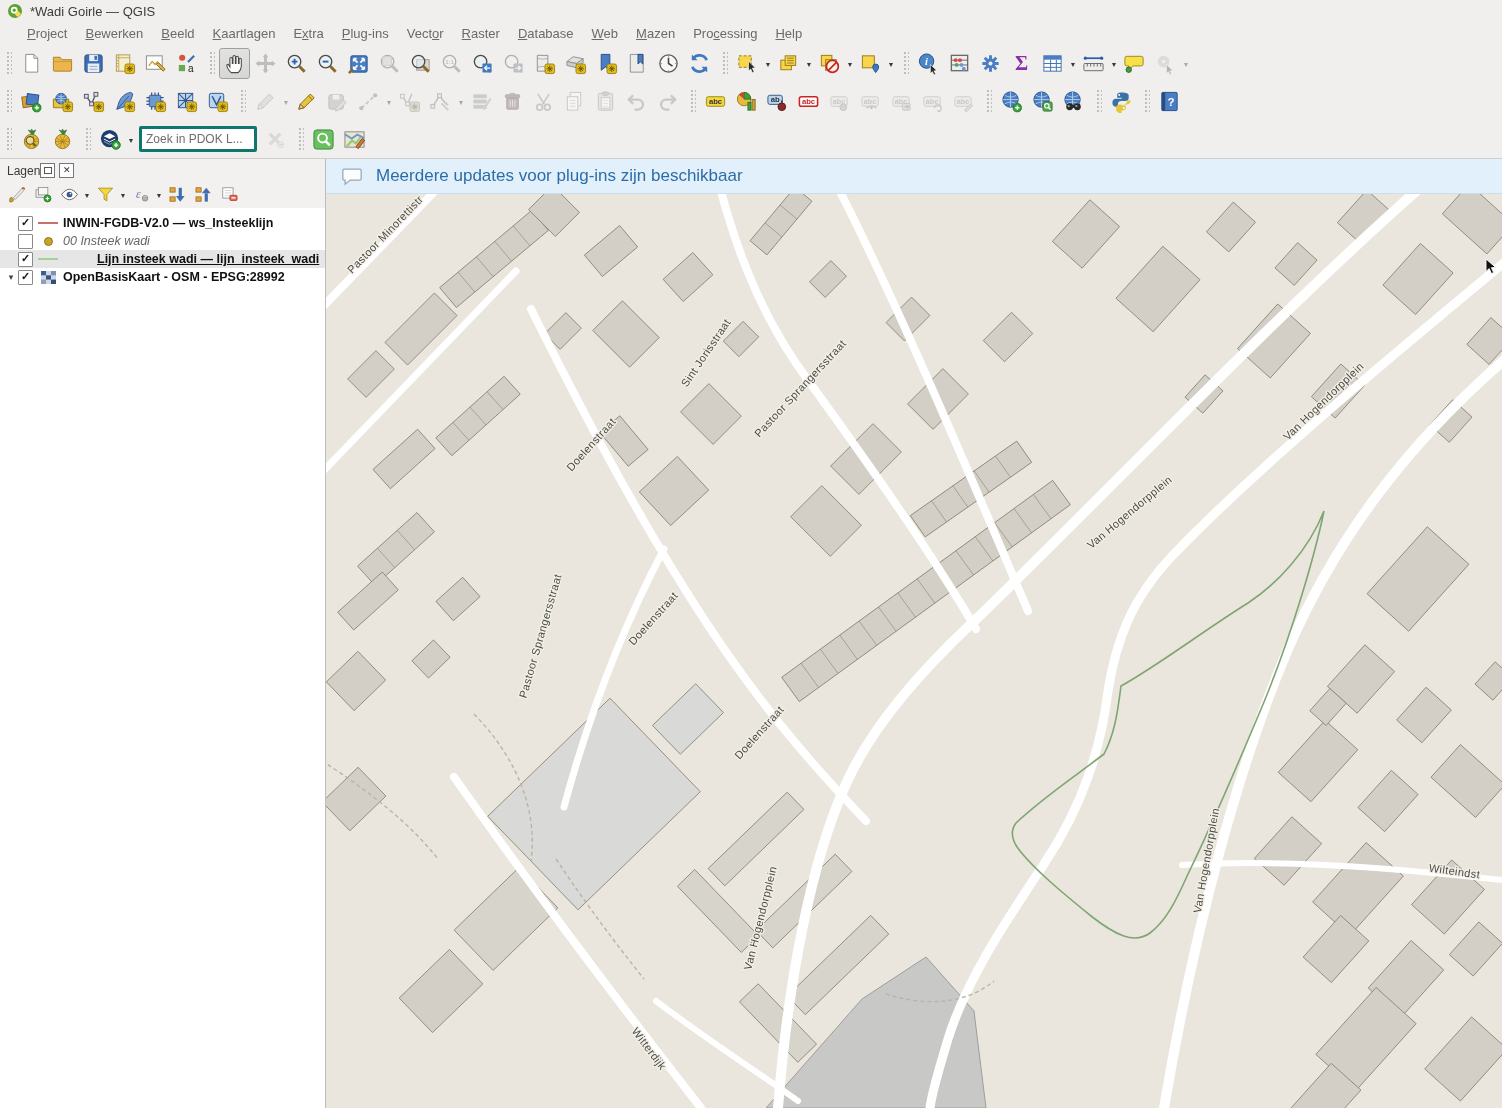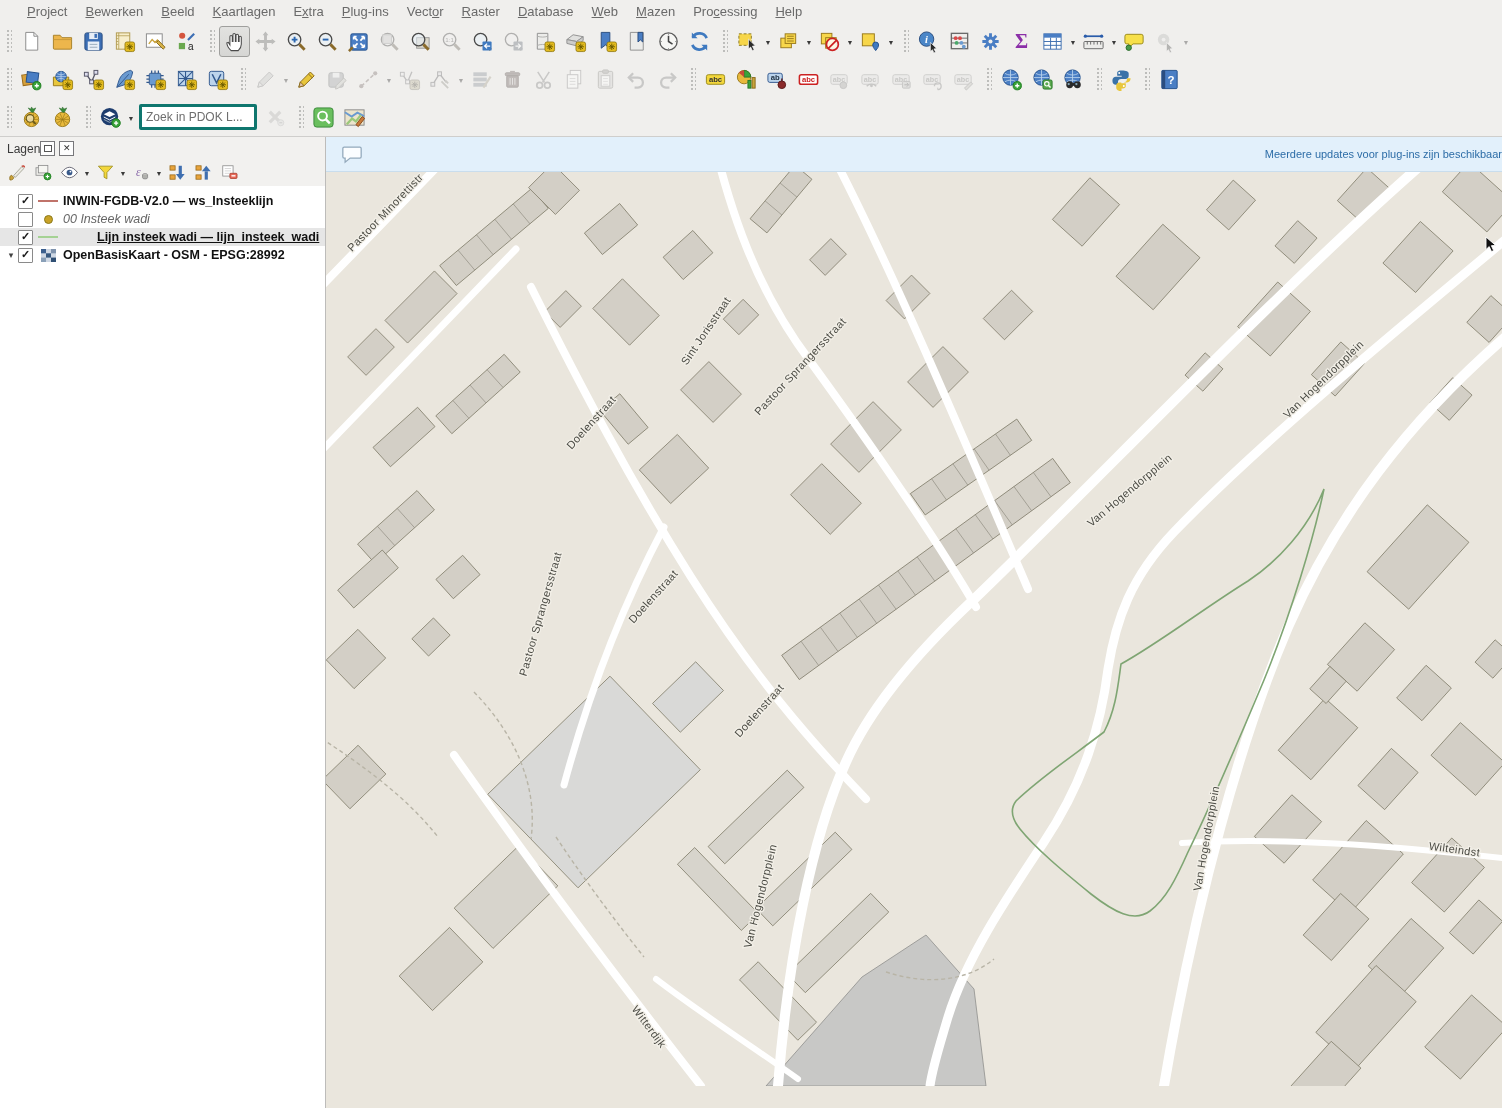--- a/index.html
+++ b/index.html
@@ -40,27 +40,36 @@
   .exp{width:14px;font-size:9px;color:#444;text-align:center;flex:0 0 14px;}
   .cb{width:13px;height:13px;flex:0 0 13px;background:#fff;border:1px solid #8a8a8a;font-size:11px;font-weight:bold;line-height:11px;text-align:center;color:#1a1a1a;border-radius:1px;}
   .lsym{width:30px;display:flex;align-items:center;justify-content:center;flex:0 0 30px;}
   .lname{white-space:nowrap;}
   .lname.bold{font-weight:bold;text-align:right;}
   .lname.italic{font-style:italic;color:#666;font-weight:normal;}
   .lname.underline{text-decoration:underline;padding-left:34px;}
   
   .map{flex:1;position:relative;overflow:hidden;background:#EAE6DD;min-width:0;}
   .map svg.canvas{position:absolute;left:0;top:0;}
-  .notif{position:absolute;top:0;left:0;right:0;height:34px;background:#e2f0fb;border-bottom:1px solid #c9dded;display:flex;align-items:center;gap:13px;padding-left:15px;font-size:11px;color:#2d6da7;z-index:5;justify-content:space-between;}
+  .notif{position:absolute;top:0;left:0;right:0;height:34px;background:#e2f0fb;border-bottom:1px solid #c9dded;display:flex;align-items:center;gap:13px;padding-left:15px;font-size:17px;color:#2d6da7;z-index:5;}
   .notif svg{width:22px;height:22px;}
 </style>
 </head>
 <body>
 
 <div class="window">
+  <div class="titlebar">
+    <svg viewBox="0 0 16 16">
+      <circle cx="8" cy="8" r="7" fill="#5da033"></circle>
+      <circle cx="7.2" cy="7.2" r="3.4" fill="#fff"></circle>
+      <circle cx="7.2" cy="7.2" r="1.6" fill="#5da033"></circle>
+      <rect x="8.6" y="8.6" width="4.6" height="4.6" fill="#f4e04d" transform="rotate(45 10.9 10.9)"></rect>
+    </svg>
+    <span class="title">*Wadi Goirle — QGIS</span>
+  </div>
 
   <nav class="menubar" id="menubar">
       <span class="mi"><u>P</u>roject</span>
       <span class="mi"><u>B</u>ewerken</span>
       <span class="mi"><u>B</u>eeld</span>
       <span class="mi"><u>K</u>aartlagen</span>
       <span class="mi">E<u>x</u>tra</span>
       <span class="mi"><u>P</u>lug-ins</span>
       <span class="mi">Vect<u>o</u>r</span>
       <span class="mi"><u>R</u>aster</span>

